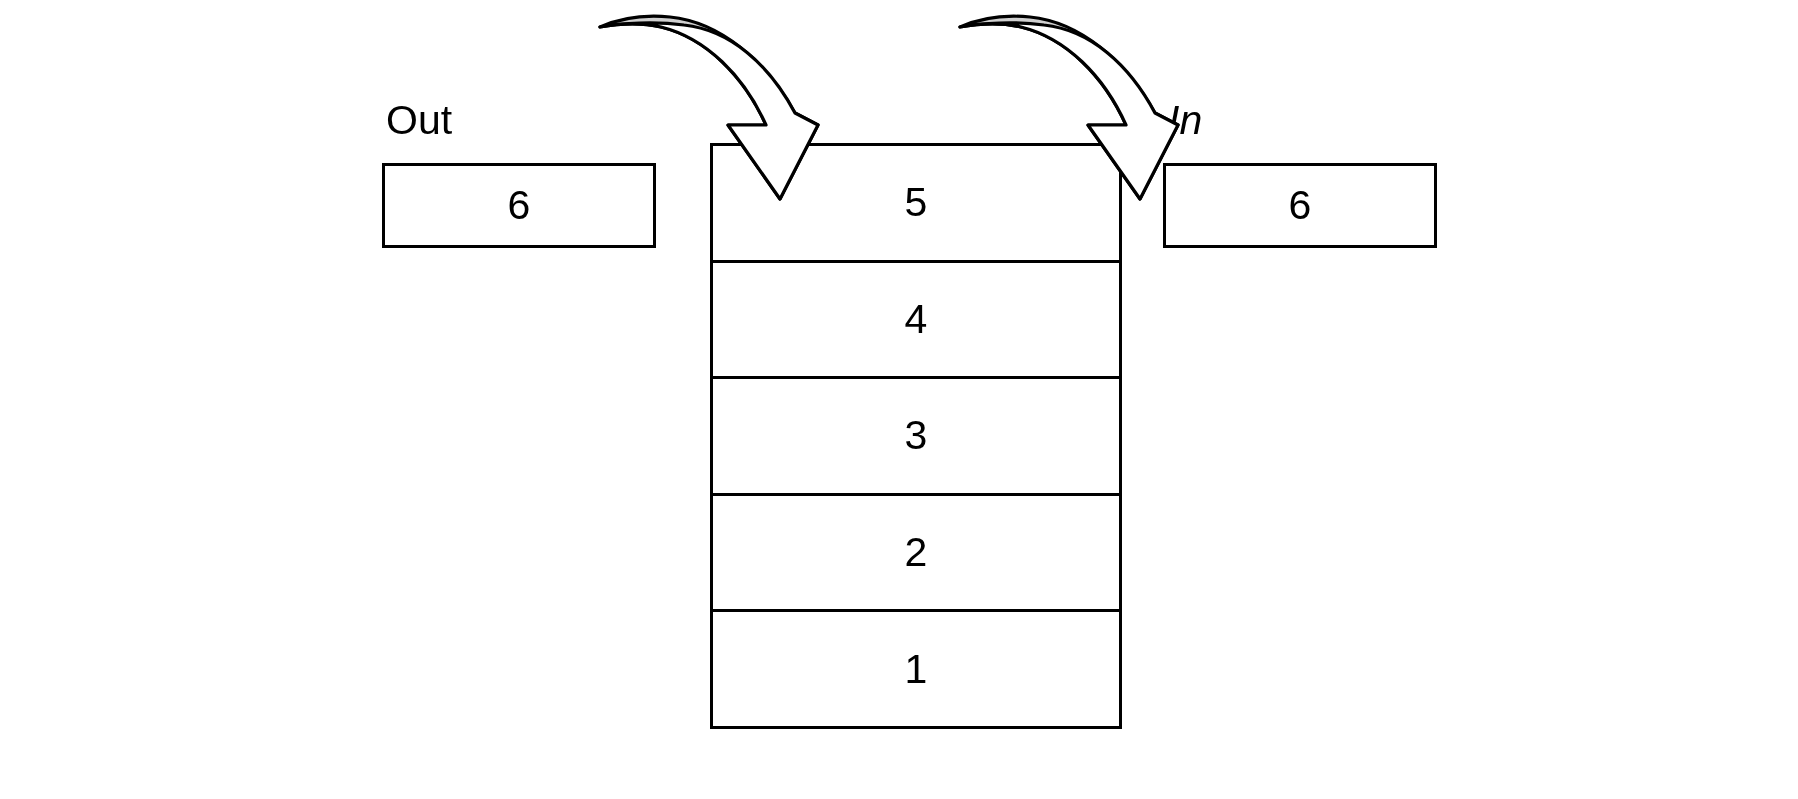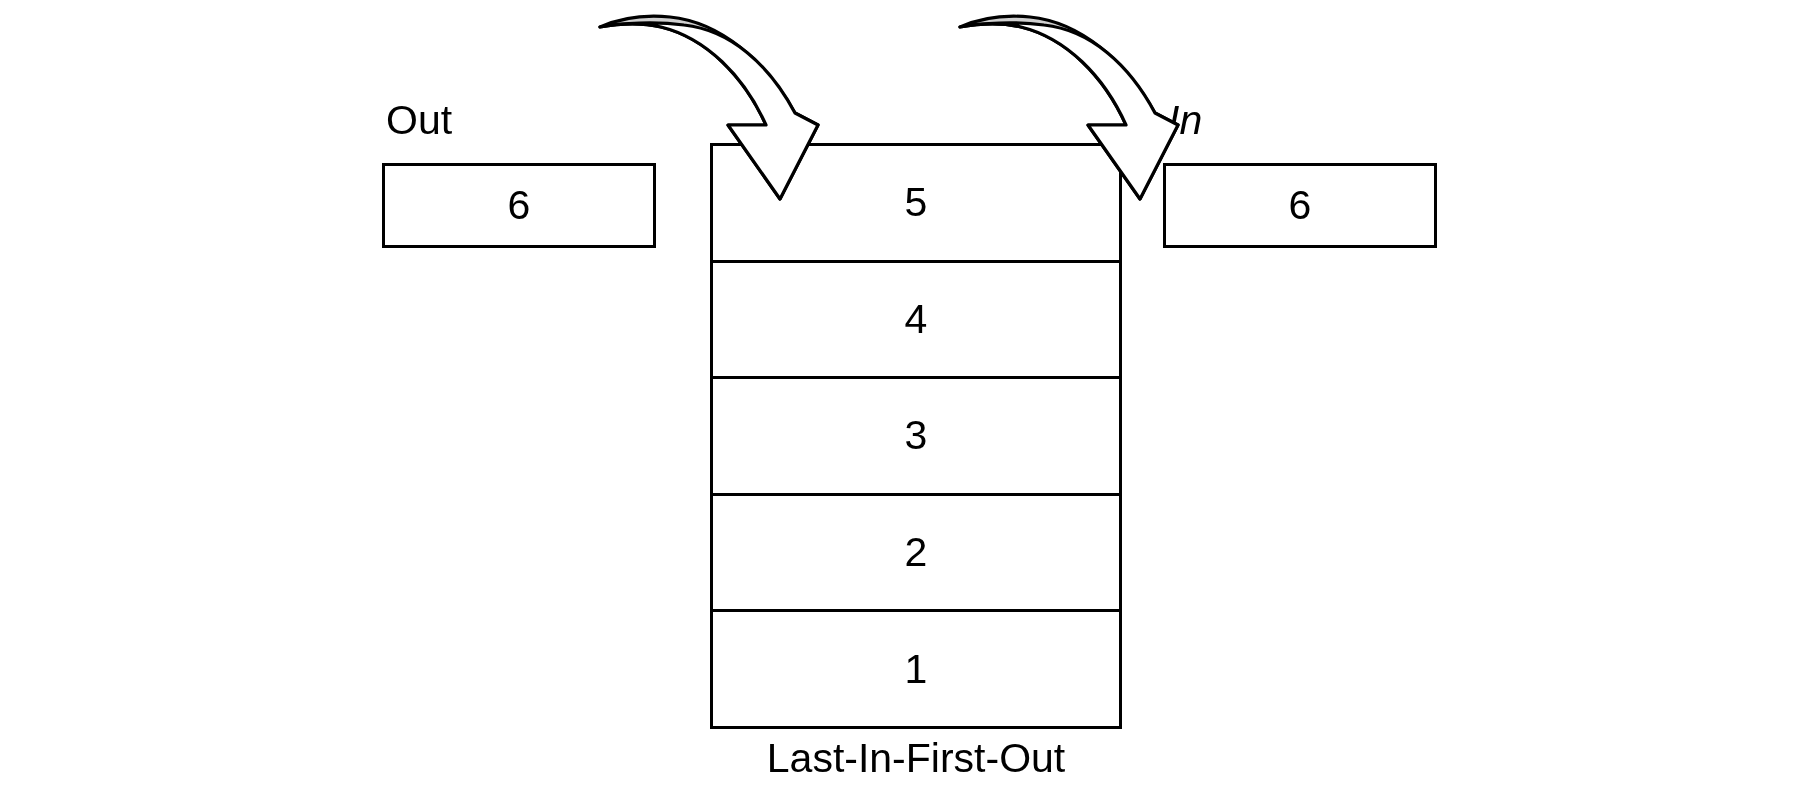--- a/index.html
+++ b/index.html
@@ -126,21 +126,20 @@
       <span class="stack-value">3</span>
     </div>
     <div class="stack-cell">
       <span class="stack-value">2</span>
     </div>
     <div class="stack-cell">
       <span class="stack-value">1</span>
     </div>
   </div>
 
-  <div id="caption">Last-In-First-Out</div>
 
   <div class="io-label" id="in-label">In</div>
 
   <div class="io-box" id="in-box">
     <span class="io-value">6</span>
   </div>
 
   <svg id="arrows" viewBox="0 0 1798 799" width="1798" height="799" xmlns="http://www.w3.org/2000/svg">
 
     <g>

